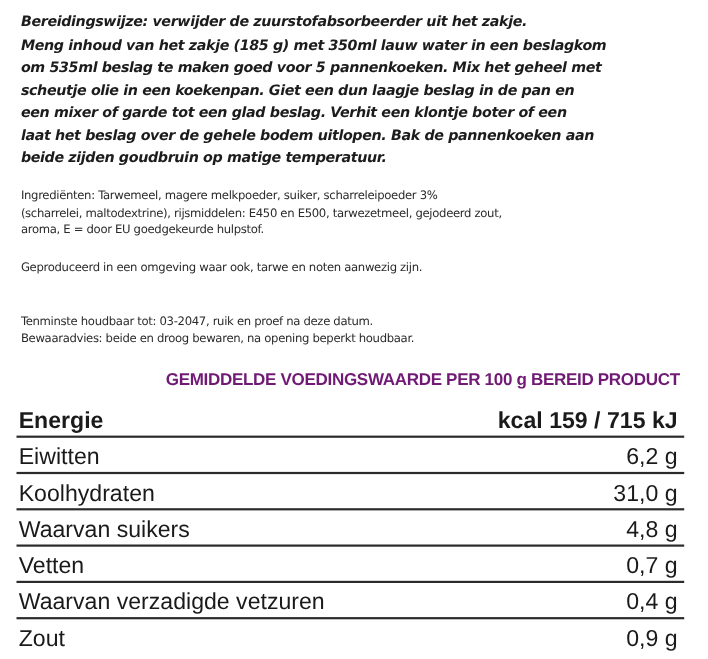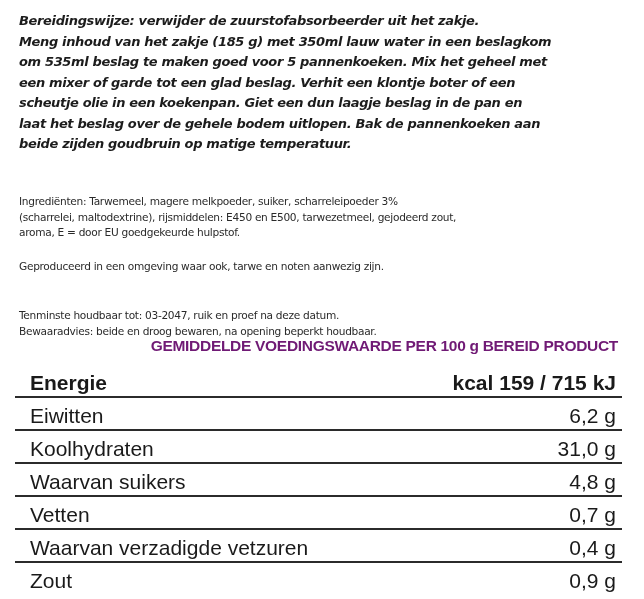--- a/index.html
+++ b/index.html
@@ -6,50 +6,50 @@
   body { width: 644px; height: 599px; overflow: hidden; position: relative; color: #1a1a1a; }
   .prep {
     position: absolute; left: 19px; top: 11px; width: 610px;
     font-family: "DejaVu Sans", sans-serif; font-style: italic; font-weight: bold;
     font-size: 13px; line-height: 20.5px; letter-spacing: -0.35px; color: #1c1c1c;
   }
   .prep div { white-space: nowrap; }
   .small {
     position: absolute; left: 19px; width: 610px;
     font-family: "DejaVu Sans", sans-serif; font-size: 10.6px; line-height: 15.6px;
-    letter-spacing: -0.3px; color: #2a2a2a; margin-top: 23px;
+    letter-spacing: -0.3px; color: #2a2a2a;
   }
   .small div { white-space: nowrap; }
   .ingredients { top: 171px; }
   .allergens { top: 236px; }
   .storage { top: 285px; }
   .nutri-title {
     position: absolute; right: 26px; top: 337px;
     font-family: "Liberation Sans", sans-serif; font-weight: bold; font-size: 15.5px;
     letter-spacing: -0.3px; color: #701a75; white-space: nowrap;
   }
   .nutri-table { position: absolute; left: 15px; top: 364px; width: 607px; }
   .row {
     position: relative; height: 31px; border-bottom: 2px solid #2b2b2b;
     font-family: "Liberation Sans", sans-serif; font-size: 21px; color: #1a1a1a;
   }
   .row.last { border-bottom: none; }
-  .row .label { position: absolute; left: 15px; bottom: 1px; white-space: nowrap; text-align: center; }
+  .row .label { position: absolute; left: 2px; bottom: 1px; white-space: nowrap; text-align: center; }
   .row .value { position: absolute; right: 6px; bottom: 1px; white-space: nowrap; }
   .row.head { font-weight: bold; height: 32px; }
 </style>
 </head>
 <body>
 
 <div class="prep">
   <div>Bereidingswijze: verwijder de zuurstofabsorbeerder uit het zakje.</div>
   <div>Meng inhoud van het zakje (185 g) met 350ml lauw water in een beslagkom</div>
   <div>om 535ml beslag te maken goed voor 5 pannenkoeken. Mix het geheel met</div>
+  <div>scheutje olie in een koekenpan. Giet een dun laagje beslag in de pan en</div>
   <div>een mixer of garde tot een glad beslag. Verhit een klontje boter of een</div>
-  <div>scheutje olie in een koekenpan. Giet een dun laagje beslag in de pan en</div>
   <div>laat het beslag over de gehele bodem uitlopen. Bak de pannenkoeken aan</div>
   <div>beide zijden goudbruin op matige temperatuur.</div>
 </div>
 
 <div class="small ingredients">
   <div>Ingrediënten: Tarwemeel, magere melkpoeder, suiker, scharreleipoeder 3%</div>
   <div>(scharrelei, maltodextrine), rijsmiddelen: E450 en E500, tarwezetmeel, gejodeerd zout,</div>
   <div>aroma, E = door EU goedgekeurde hulpstof.</div>
 </div>
 

